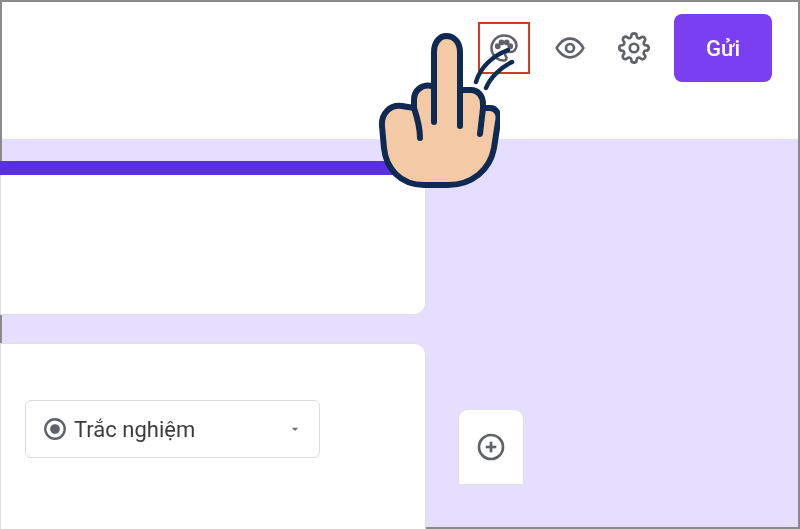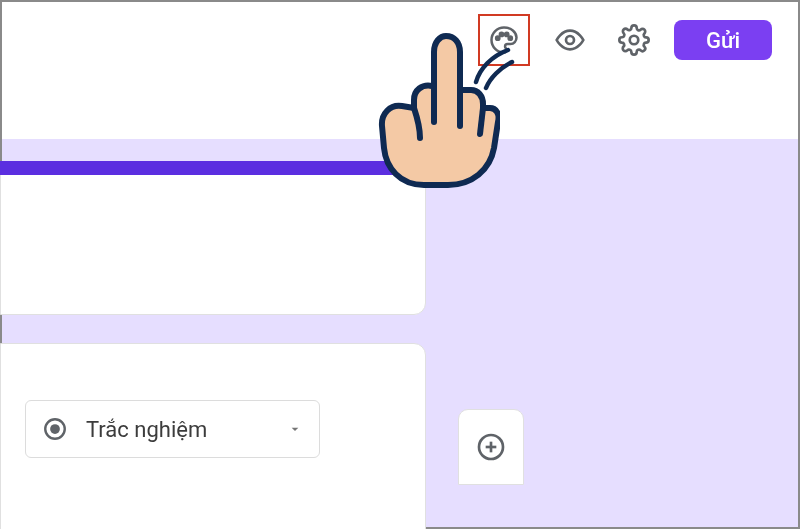--- a/index.html
+++ b/index.html
@@ -17,21 +17,21 @@
     cursor: pointer;
   }
   .icon-highlight {
     border: 2px solid #d13a23;
     padding: 2px;
     width: 52px; height: 52px;
   }
   .icon-highlight .icon-wrap { width: 100%; height: 100%; }
   .send-btn {
     background: #7b3ff2; color: #fff; border: none;
-    border-radius: 8px; padding: 0 32px; height: 40px;
+    border-radius: 8px; padding: 0 32px; height: 68px;
     font-size: 22px; font-weight: 500; cursor: pointer;
     font-family: inherit;
   }
   .workspace {
     position: absolute; left: 0; top: 137px; right: 0; bottom: 0;
     background: #e6deff;
   }
   .title-card {
     position: absolute; left: -2px; top: 22px; width: 426px; height: 154px;
     background: #fff; border-radius: 0 12px 12px 0; border: 1px solid #e0e0e0;
@@ -43,21 +43,21 @@
   .question-card {
     position: absolute; left: -2px; top: 204px; width: 426px; height: 200px;
     background: #fff; border-radius: 0 12px 0 0; border: 1px solid #e0e0e0;
     padding: 26px 24px;
   }
   .qtype-select {
     position: absolute; left: 24px; top: 56px;
     width: 295px; height: 58px;
     border: 1px solid #dcdcdc; border-radius: 6px;
     display: flex; align-items: center; padding: 0 16px;
-    cursor: pointer; gap: 18px; background: #fff;
+    cursor: pointer; gap: 6px; background: #fff;
     font-size: 22px; color: #3c3c3c;
   }
   .qtype-select .label-text { flex: 1; }
   .side-toolbar {
     position: absolute; left: 456px; top: 270px;
     width: 66px; background: #fff; border-radius: 10px 10px 0 0;
     border: 1px solid #e0e0e0; padding: 16px 0;
     display: flex; flex-direction: column; align-items: center;
   }
   .side-btn {

